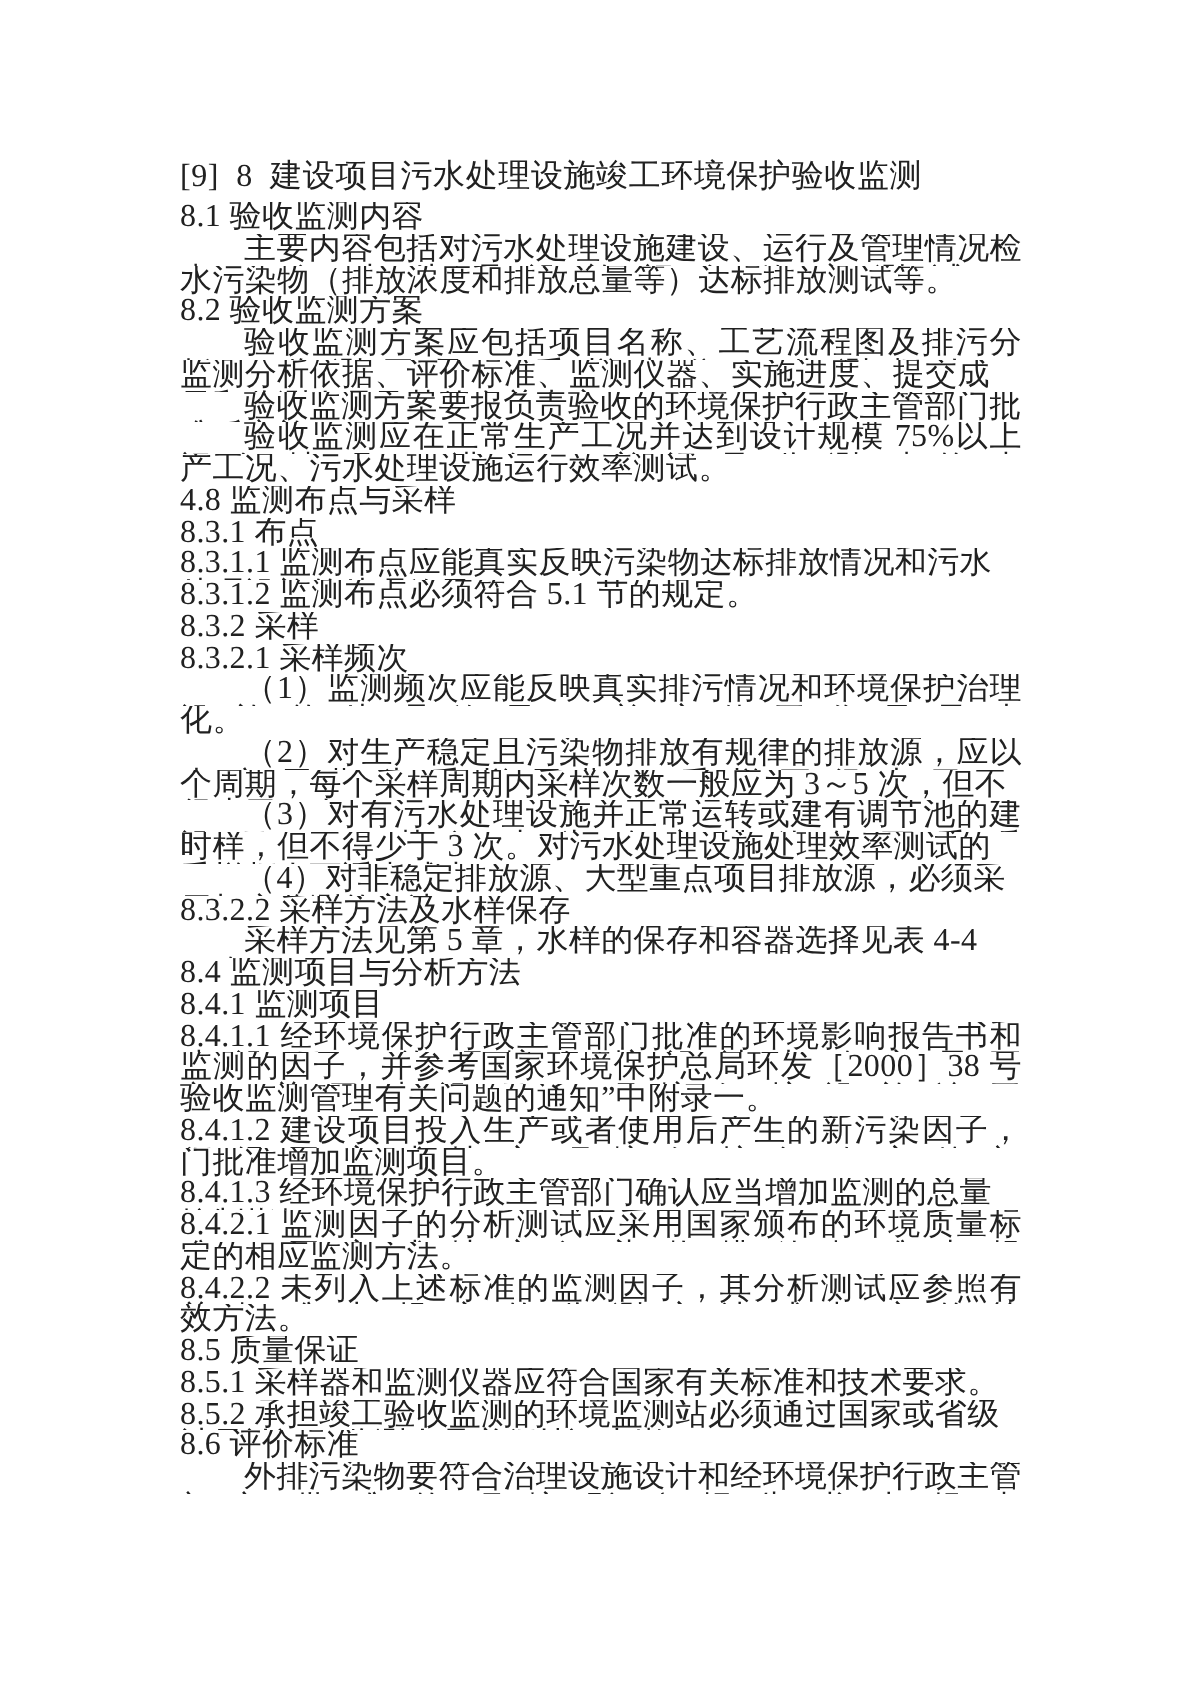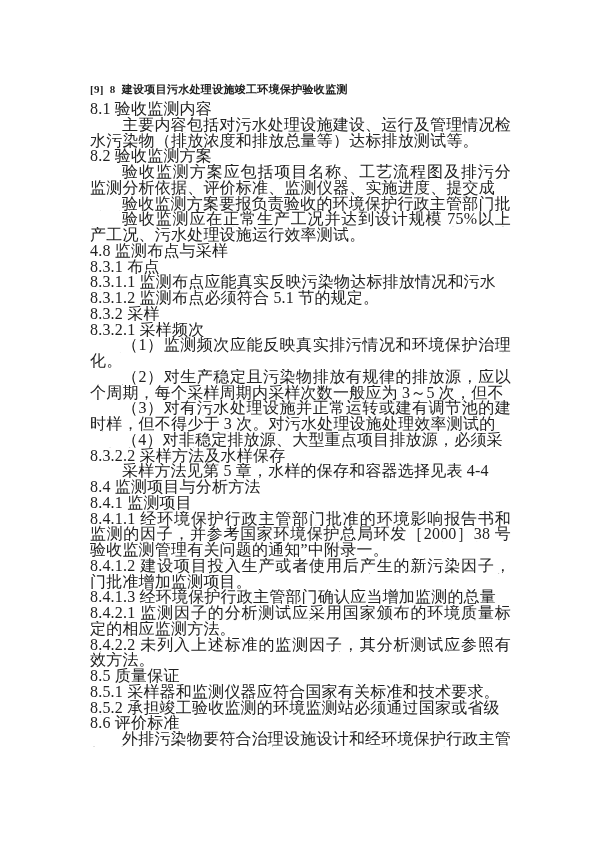--- a/index.html
+++ b/index.html
@@ -16,22 +16,22 @@
     font-family: "Liberation Serif", "DejaVu Serif", serif;
     color: #212121;
   }
   .doc {
     position: absolute;
     left: 90px;
     top: 80px;
     width: 421px;
   }
   .title {
-    font-size: 11px;
-    font-weight: bold;
+    font-size: 16px;
+    font-weight: normal;
     line-height: 18px;
     margin: 0 0 3px 0;
     white-space: pre-wrap;
     letter-spacing: 0.3px;
   }
   .body-line {
     font-size: 16px;
     line-height: 15.75px;
     height: 15.75px;
     overflow: hidden;

